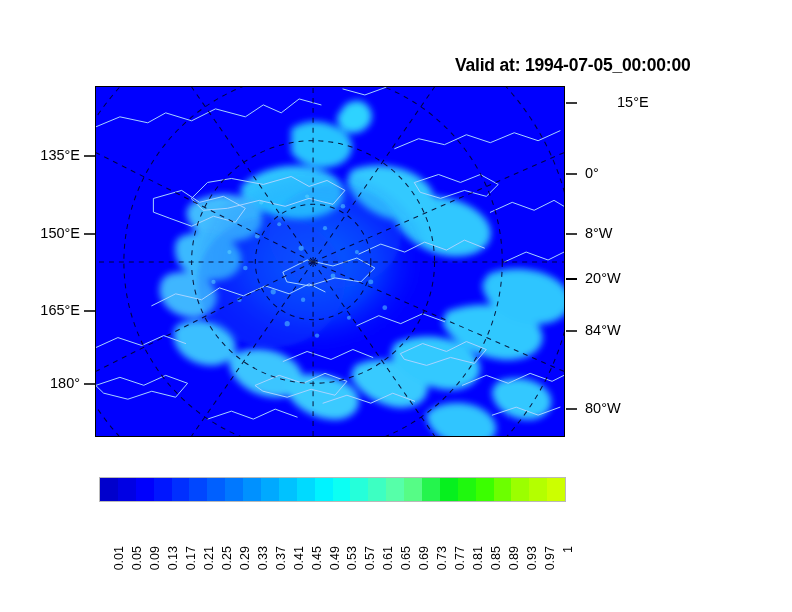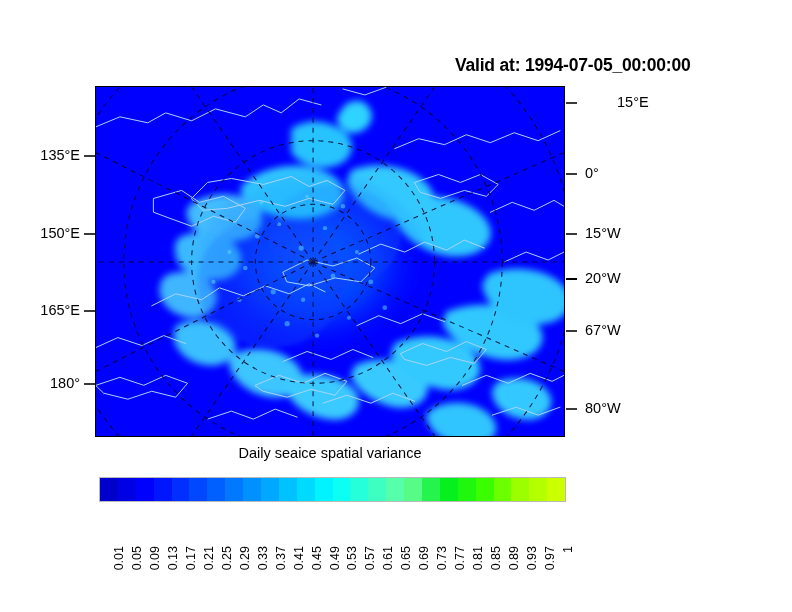--- a/index.html
+++ b/index.html
@@ -255,32 +255,31 @@
   <div class="tick left" style="left:84px; top:383px;"></div>
   <div class="axis-label left" style="left:-20px; top:376px; width:100px;">180°</div>
 
   <div class="tick right" style="left:566px; top:102px;"></div>
   <div class="axis-label right" style="left:585px; top:95px; width:100px;margin-left:32px;">15°E</div>
 
   <div class="tick right" style="left:566px; top:173px;"></div>
   <div class="axis-label right" style="left:585px; top:166px; width:100px;">0°</div>
 
   <div class="tick right" style="left:566px; top:233px;"></div>
-  <div class="axis-label right" style="left:585px; top:226px; width:100px;">15°W</div>
+  <div class="axis-label right" style="left:585px; top:226px; width:100px;">8°W</div>
 
   <div class="tick right dark" style="left:566px; top:278px;"></div>
   <div class="axis-label right" style="left:585px; top:271px; width:100px;">20°W</div>
 
   <div class="tick right" style="left:566px; top:330px;"></div>
-  <div class="axis-label right" style="left:585px; top:323px; width:100px;">67°W</div>
+  <div class="axis-label right" style="left:585px; top:323px; width:100px;">84°W</div>
 
   <div class="tick right" style="left:566px; top:408px;"></div>
   <div class="axis-label right" style="left:585px; top:401px; width:100px;">80°W</div>
 
-  <div id="caption">Daily seaice spatial variance</div>
 
   <div id="colorbar-wrap">
     <div id="colorbar">
         <div class="cb-cell" style="background: rgb(0, 0, 204);"></div>
         <div class="cb-cell" style="background: rgb(0, 0, 228);"></div>
         <div class="cb-cell" style="background: rgb(0, 0, 253);"></div>
         <div class="cb-cell" style="background: rgb(0, 22, 255);"></div>
         <div class="cb-cell" style="background: rgb(0, 47, 255);"></div>
         <div class="cb-cell" style="background: rgb(0, 71, 255);"></div>
         <div class="cb-cell" style="background: rgb(0, 96, 255);"></div>

